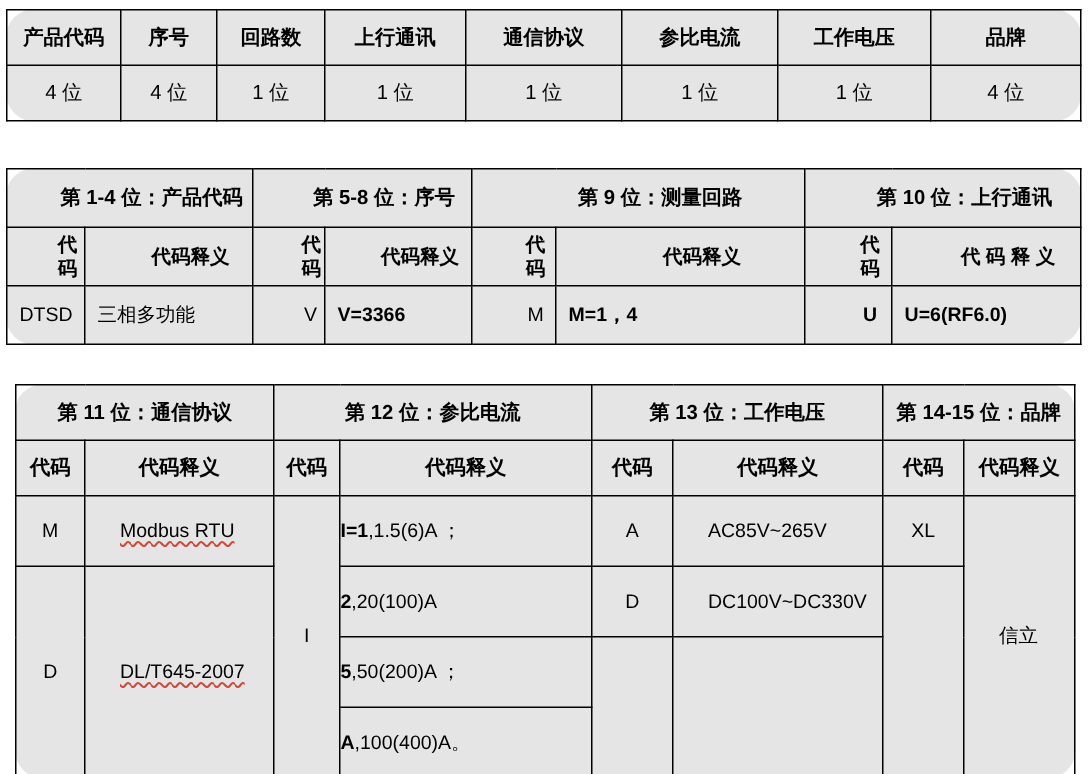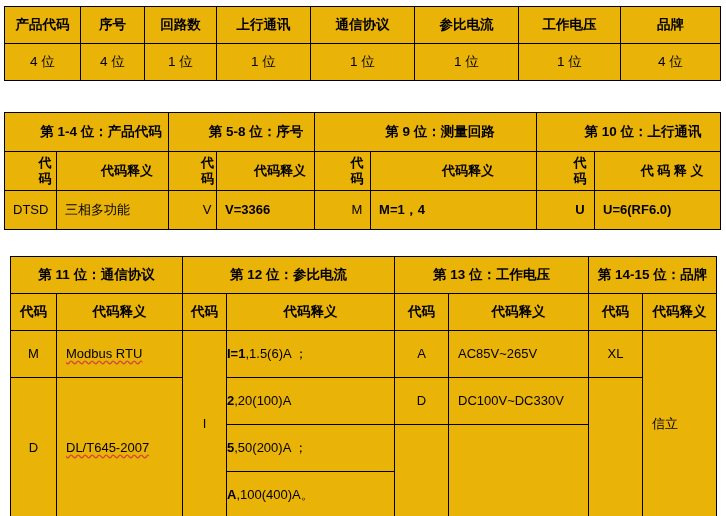--- a/index.html
+++ b/index.html
@@ -16,21 +16,22 @@
     overflow: hidden;
   }
   .sheet {
     position: relative;
     width: 726px;
     height: 516px;
   }
   table {
     border-collapse: collapse;
     table-layout: fixed;
-    background: #eab308;
+    background: #e5e5e5;
+    border-radius: 19px;
   }
   table td, table th {
     border: 1px solid #000000;
     font-weight: normal;
     font-size: 13px;
     text-align: center;
     vertical-align: middle;
     padding: 2px 3px;
     line-height: 1.25;
   }
@@ -87,21 +88,21 @@
   }
   .t3 .grp td {
     font-weight: bold;
     font-size: 13.5px;
     margin-top: 13px;
   }
   .t3 .sub td {
     font-weight: bold;
     font-size: 13.5px;
   }
-  .t3 td.lft { text-align: left; padding-left: 9px; }
+  .t3 td.lft { text-align: left; padding-left: 23px; }
   .t3 td.mid { text-align: left; padding-left: 0; }
   .t3 .tall { height: 42px; }
 
   .squiggle {
     text-decoration: underline;
     text-decoration-style: wavy;
     text-decoration-color: #d04a3a;
     text-underline-offset: 2px;
   }
 </style>

